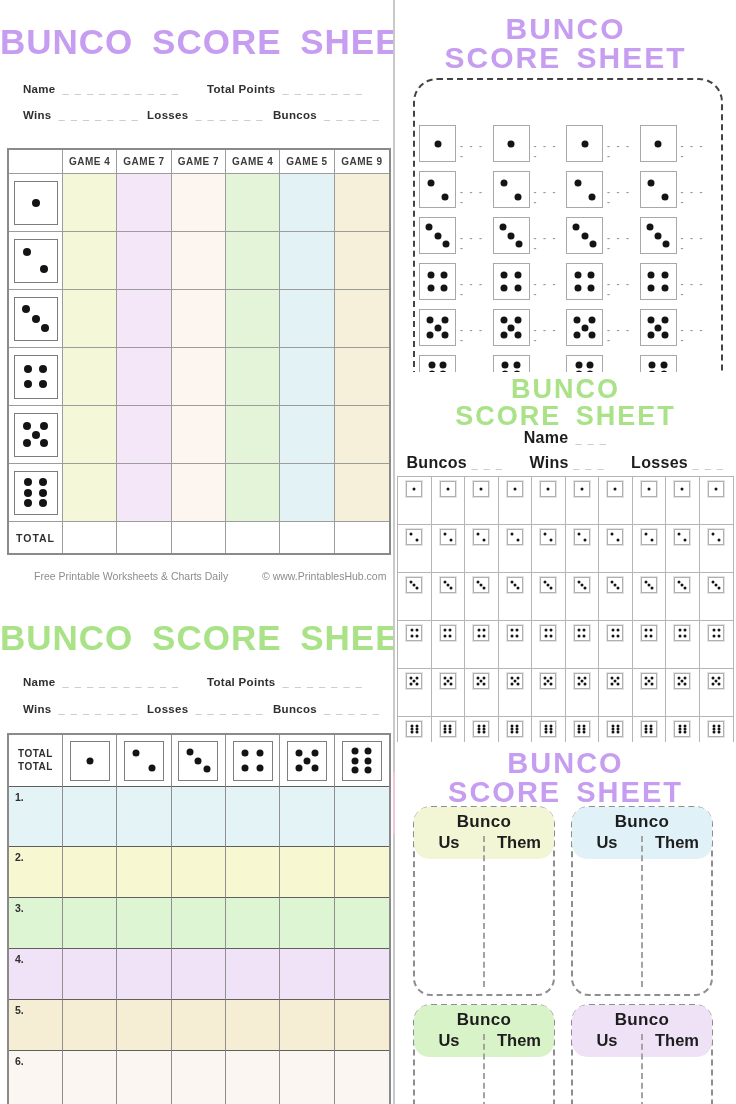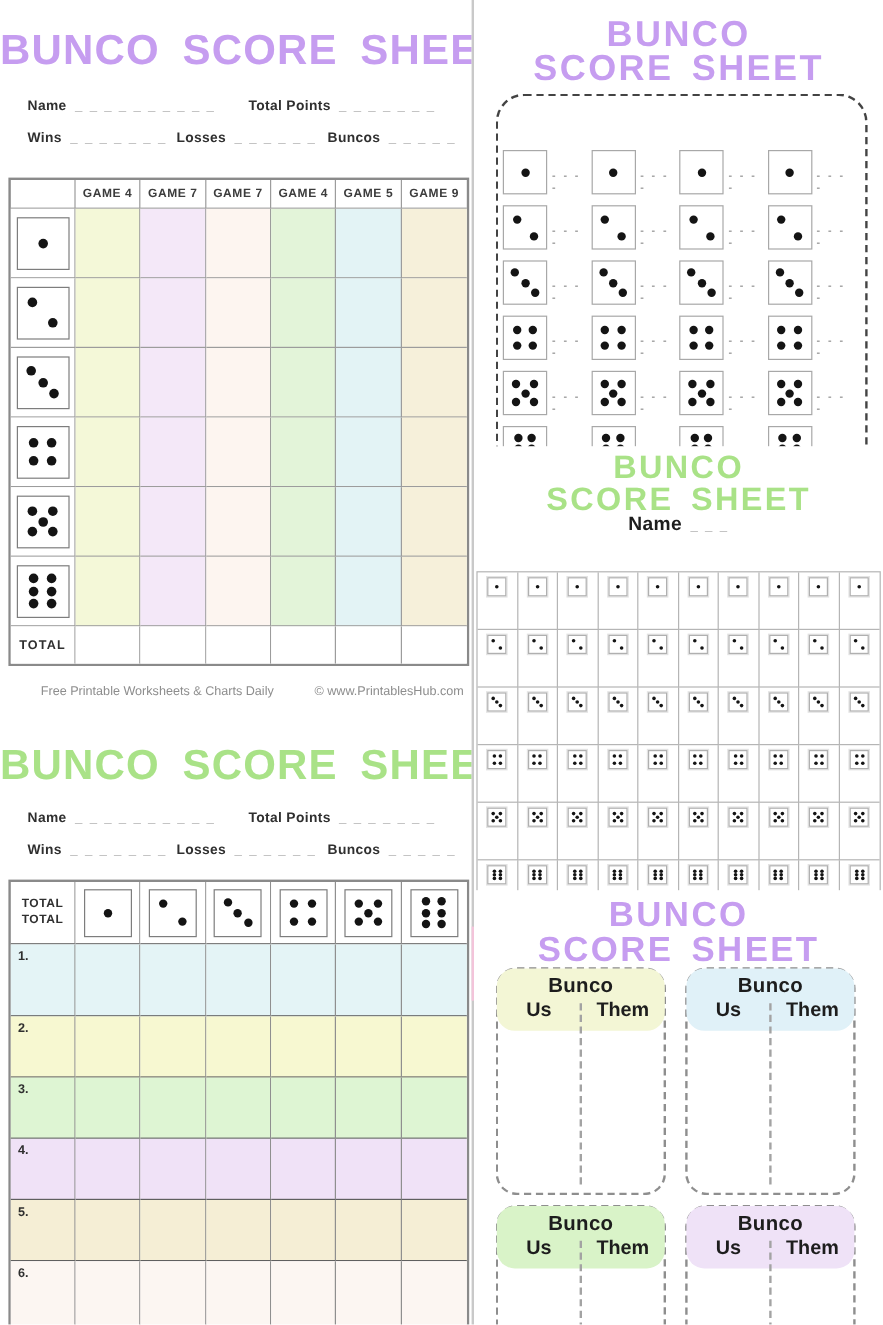--- a/index.html
+++ b/index.html
@@ -548,20 +548,25 @@
       </div>
   </div>
 
   <div class="sheet" style="left:395px;top:372px;width:341px;height:370px;">
     <div class="stack-title" style="top: 2px; font-size: 27px; color: rgb(169, 226, 135);">BUNCO</div>
     <div class="stack-title" style="top: 29px; font-size: 27px; color: rgb(169, 226, 135);">SCORE SHEET</div>
     <div id="mr-name">
       <span class="mr-label">Name</span>
       <span class="fdash">_ _ _</span>
     </div>
+    <div id="mr-stats">
+      <span><span class="mr-label">Buncos</span> <span class="fdash">_ _ _</span></span>
+      <span><span class="mr-label">Wins</span> <span class="fdash">_ _ _</span></span>
+      <span><span class="mr-label">Losses</span> <span class="fdash">_ _ _</span></span>
+    </div>
     <div id="mr-grid">
         <div>
           <div class="die mini-die" style="height: 16px; width: 16px; border: 1px solid rgb(176, 176, 176);">
             <span class="pip" style="height: 3px; width: 3px; left: 50%; top: 50%;"></span>
           </div>
         </div>
         <div>
           <div class="die mini-die" style="height: 16px; width: 16px; border: 1px solid rgb(176, 176, 176);">
             <span class="pip" style="height: 3px; width: 3px; left: 50%; top: 50%;"></span>
           </div>

